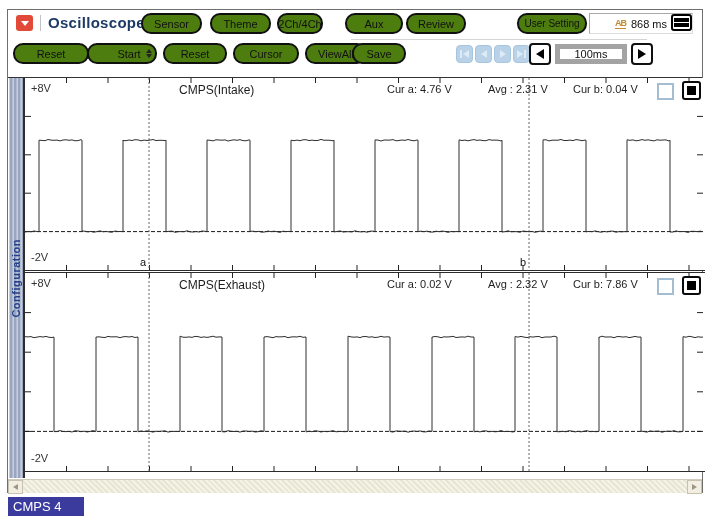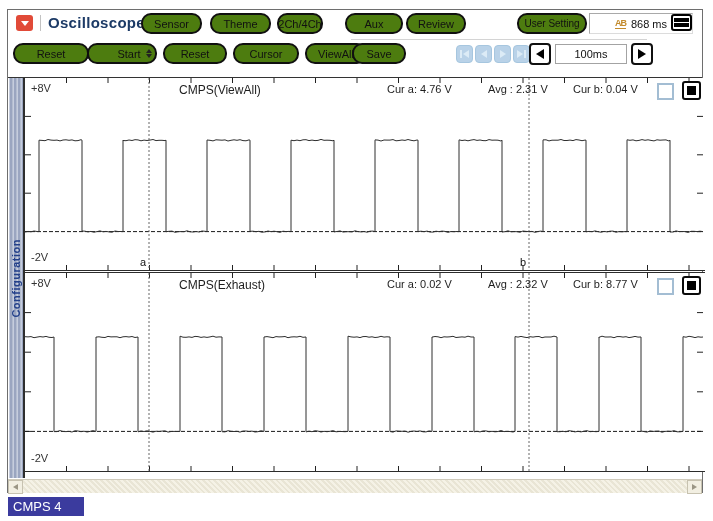--- a/index.html
+++ b/index.html
@@ -40,21 +40,21 @@
         justify-content:center;gap:1px;box-sizing:border-box;}
   .bluebtn .lt{width:0;height:0;border-top:4px solid transparent;border-bottom:4px solid transparent;border-right:6px solid #dcebf6;}
   .bluebtn .rt{width:0;height:0;border-top:4px solid transparent;border-bottom:4px solid transparent;border-left:6px solid #dcebf6;}
   .bluebtn .bar{width:2px;height:8px;background:#dcebf6;}
 
   .tbbtn{position:absolute;top:33px;width:22px;height:22px;border:2px solid #101010;
         border-radius:4px;background:#fff;display:flex;align-items:center;
         justify-content:center;box-sizing:border-box;}
   .tbbtn .lt{width:0;height:0;border-top:5px solid transparent;border-bottom:5px solid transparent;border-right:8px solid #000;}
   .tbbtn .rt{width:0;height:0;border-top:5px solid transparent;border-bottom:5px solid transparent;border-left:8px solid #000;}
-  .tbval{position:absolute;left:547px;top:34px;width:72px;height:20px;border:1px solid #a3a3a3;
+  .tbval{position:absolute;left:547px;top:34px;width:72px;height:20px;border:5px solid #a3a3a3;
         background:#fff;display:flex;align-items:center;justify-content:center;
         font-size:11px;box-sizing:border-box;}
 
   
   .sep{position:absolute;left:0;top:67px;width:694px;height:1px;background:#333;}
   .sidebar{position:absolute;left:1px;top:68px;width:14px;height:400px;
         border-right:2px solid #2e2e2e;box-sizing:content-box;
         background:repeating-linear-gradient(90deg,#c6cdde 0 1px,#9aa5c0 1px 3px,#b3bccf 3px 4px);
         display:flex;align-items:center;justify-content:center;}
   .sidebar span{writing-mode:vertical-rl;transform:rotate(180deg);
@@ -199,21 +199,21 @@
         <line x1="0" y1="153.6" x2="6" y2="153.6" stroke="#222" stroke-width="1"></line>
         <line x1="672" y1="153.6" x2="678" y2="153.6" stroke="#222" stroke-width="1"></line>
         <line x1="0" y1="153.60000000000002" x2="678" y2="153.60000000000002" stroke="#1a1a1a" stroke-width="1" stroke-dasharray="4 2"></line>
         <line x1="124" y1="0" x2="124" y2="192" stroke="#666" stroke-width="1" stroke-dasharray="2 2"></line>
         <text x="121" y="188" text-anchor="end" font-size="11" fill="#111" font-family="Liberation Sans, sans-serif">a</text>
         <line x1="504" y1="0" x2="504" y2="192" stroke="#666" stroke-width="1" stroke-dasharray="2 2"></line>
         <text x="501" y="188" text-anchor="end" font-size="11" fill="#111" font-family="Liberation Sans, sans-serif">b</text>
         <polyline points="0,153.9 3,153.4 6,153.8 9,153.0 12,153.5 14,153.6 14,62.2 14,62.2 17,62.4 20,62.7 23,61.5 26,62.1 29,62.3 32,62.1 35,62.9 38,62.0 41,61.8 44,62.3 47,61.9 50,62.8 53,62.6 56,61.7 57,62.2 57,153.6 57,153.0 60,153.2 63,153.9 66,153.4 69,154.2 72,153.6 75,152.9 78,153.8 81,153.4 84,153.9 87,154.2 90,153.0 93,153.5 96,153.5 98,153.6 98,62.2 98,62.5 101,62.7 104,62.0 107,62.5 110,61.7 113,61.9 116,62.8 119,62.1 122,62.5 125,62.1 128,61.5 131,62.6 134,62.3 137,62.3 140,62.6 141,62.2 141,153.6 141,153.7 144,153.3 147,153.1 150,154.3 153,153.7 156,153.6 159,153.7 162,152.8 165,153.8 168,154.0 171,153.5 174,154.0 177,153.0 180,153.3 182,153.6 182,62.2 182,62.0 185,62.3 188,62.9 191,61.8 194,62.0 197,62.2 200,61.9 203,63.0 206,62.3 209,61.8 212,62.3 215,61.7 218,62.6 221,62.8 224,61.9 225,62.2 225,153.6 225,153.3 228,153.2 231,153.7 234,153.3 237,154.2 240,153.9 243,153.0 246,153.7 249,153.2 252,153.7 255,154.3 258,153.2 261,153.6 264,153.4 266,153.6 266,62.2 266,62.2 269,62.7 272,62.1 275,62.7 278,61.8 281,61.7 284,62.6 287,62.1 290,62.6 293,62.4 296,61.4 299,62.3 302,62.2 305,62.3 308,62.8 309,62.2 309,153.6 309,153.9 312,153.5 315,152.9 318,154.0 321,153.7 324,153.7 327,153.9 330,152.8 333,153.6 336,153.9 339,153.5 342,154.2 345,153.2 348,153.1 350,153.6 350,62.2 350,61.9 353,62.1 356,63.0 359,62.0 362,62.1 365,62.1 368,61.6 371,62.8 374,62.5 377,62.0 380,62.4 383,61.5 386,62.3 389,62.8 392,62.0 393,62.2 393,153.6 393,153.6 396,153.2 399,153.7 402,153.1 405,154.0 408,154.1 411,153.2 414,153.7 417,153.1 420,153.4 423,154.3 426,153.5 429,153.7 432,153.5 434,153.6 434,62.2 434,61.9 437,62.5 440,62.1 443,62.8 446,62.1 449,61.6 452,62.4 455,62.0 458,62.6 461,62.7 464,61.6 467,62.2 470,62.1 473,62.2 476,63.0 477,62.2 477,153.6 477,154.0 480,153.7 483,152.8 486,153.8 489,153.6 492,153.7 495,154.2 498,153.0 501,153.4 504,153.7 507,153.4 510,154.3 513,153.5 516,153.1 518,153.6 518,62.2 518,61.9 521,61.8 524,62.9 527,62.2 530,62.2 533,62.2 536,61.5 539,62.5 542,62.5 545,62.1 548,62.6 551,61.6 554,62.0 557,62.7 560,62.1 561,62.2 561,153.6 561,153.8 564,153.4 567,153.7 570,152.9 573,153.7 576,154.2 579,153.4 582,153.9 585,153.2 588,153.1 591,154.2 594,153.6 597,153.8 600,153.6 602,153.6 602,62.2 602,61.8 605,62.3 608,61.9 611,62.8 614,62.4 617,61.6 620,62.3 623,61.8 626,62.4 629,62.9 632,61.8 635,62.2 638,62.0 641,61.9 644,63.0 645,62.2 645,153.6 645,154.0 648,154.0 651,152.9 654,153.6 657,153.5 660,153.6 663,154.4 666,153.3 669,153.3 672,153.6 675,153.2 678,153.6" fill="none" stroke="#2e2e2e" stroke-width="1" stroke-linejoin="round"></polyline>
       </svg>
     <span class="ylab" style="top:4px;">+8V</span>
-    <span class="chtitle">CMPS(ViewAll)</span>
+    <span class="chtitle">CMPS(Intake)</span>
     <span class="readout r-cura">Cur a: 4.76 V</span>
     <span class="readout r-avg">Avg : 2.31 V</span>
     <span class="readout r-curb">Cur b: 0.04 V</span>
     <span class="chk"></span>
     <span class="blackbox">
         <span class="fill"></span>
       </span>
     <span class="ylab" style="top:173px;">-2V</span>
   </div>
 
@@ -261,21 +261,21 @@
         <line x1="672" y1="158.4" x2="678" y2="158.4" stroke="#222" stroke-width="1"></line>
         <line x1="0" y1="158.4" x2="678" y2="158.4" stroke="#1a1a1a" stroke-width="1" stroke-dasharray="4 2"></line>
         <line x1="124" y1="0" x2="124" y2="198" stroke="#666" stroke-width="1" stroke-dasharray="2 2"></line>
         <line x1="504" y1="0" x2="504" y2="198" stroke="#666" stroke-width="1" stroke-dasharray="2 2"></line>
         <polyline points="0,63.7 3,63.9 6,63.6 9,64.7 12,64.1 15,63.6 18,64.0 21,63.4 24,64.3 27,64.5 29,64.0 29,158.4 29,158.6 32,158.6 35,157.6 38,158.5 41,158.6 44,158.4 47,159.0 50,157.8 53,158.0 56,158.7 59,158.2 62,159.0 65,158.4 68,157.7 71,158.4 71,64.0 71,64.1 74,63.8 77,64.3 80,64.5 83,63.4 86,63.9 89,63.8 92,63.8 95,64.7 98,63.8 101,63.6 104,64.0 107,63.5 110,64.5 113,64.0 113,158.4 113,158.8 116,158.0 119,158.5 122,157.9 125,158.4 128,159.1 131,158.2 134,158.5 137,158.1 140,157.9 143,159.1 146,158.5 149,158.4 152,158.5 155,158.4 155,64.0 155,63.2 158,64.2 161,64.3 164,63.9 167,64.4 170,63.4 173,63.6 176,64.4 179,63.9 182,64.4 185,63.9 188,63.2 191,64.2 194,63.9 197,64.0 197,158.4 197,158.7 200,158.9 203,157.7 206,158.3 209,158.5 212,158.3 215,159.1 218,158.1 221,158.0 224,158.5 227,158.1 230,159.0 233,158.7 236,157.8 239,158.4 239,64.0 239,64.0 242,63.6 245,64.1 248,64.7 251,63.6 254,63.9 257,63.8 260,63.5 263,64.7 266,64.0 269,63.8 272,64.0 275,63.3 278,64.3 281,64.0 281,158.4 281,158.9 284,158.2 287,158.7 290,157.8 293,158.1 296,159.0 299,158.3 302,158.7 305,158.3 308,157.7 311,158.8 314,158.5 317,158.5 320,158.7 323,158.4 323,64.0 323,63.2 326,63.9 329,64.2 332,63.9 335,64.6 338,63.6 341,63.5 344,64.2 347,63.8 350,64.5 353,64.2 356,63.3 359,64.1 362,63.8 365,64.0 365,158.4 365,158.5 368,159.1 371,157.9 374,158.2 377,158.3 380,158.1 383,159.2 386,158.4 389,158.0 392,158.5 395,157.9 398,158.8 401,158.9 404,158.0 407,158.4 407,64.0 407,64.1 410,63.5 413,63.8 416,64.7 419,63.8 422,64.0 425,63.8 428,63.3 431,64.5 434,64.2 437,63.9 440,64.2 443,63.2 446,64.0 449,64.0 449,158.4 449,158.8 452,158.3 455,158.9 458,158.0 461,157.9 464,158.8 467,158.3 470,158.8 473,158.5 476,157.6 479,158.6 482,158.4 485,158.5 488,159.0 490,158.4 490,64.0 490,63.6 493,64.1 496,63.4 499,64.1 502,64.6 505,63.7 508,64.1 511,63.6 514,63.5 517,64.7 520,64.0 523,64.0 526,64.0 529,63.2 532,64.0 532,158.4 532,158.7 535,158.7 538,158.3 541,158.8 544,157.7 547,158.2 550,158.9 553,158.3 556,158.9 559,158.2 562,157.7 565,158.7 568,158.4 571,158.7 574,158.4 574,64.0 574,64.3 577,63.2 580,64.0 583,64.0 586,63.9 589,64.7 592,63.6 595,63.6 598,64.1 601,63.7 604,64.6 607,64.1 610,63.4 613,64.1 616,64.0 616,158.4 616,158.0 619,158.6 622,159.1 625,158.0 628,158.4 631,158.2 634,158.1 637,159.2 640,158.4 643,158.2 646,158.4 649,157.7 652,158.8 655,158.8 658,158.4 658,64.0 658,63.7 661,64.2 664,63.3 667,63.8 670,64.6 673,63.8 676,64.2 678,64.0" fill="none" stroke="#2e2e2e" stroke-width="1" stroke-linejoin="round"></polyline>
       </svg>
     <span class="ylab" style="top:4px;">+8V</span>
     <span class="chtitle">CMPS(Exhaust)</span>
     <span class="readout r-cura">Cur a: 0.02 V</span>
     <span class="readout r-avg">Avg : 2.32 V</span>
-    <span class="readout r-curb">Cur b: 8.77 V</span>
+    <span class="readout r-curb">Cur b: 7.86 V</span>
     <span class="chk"></span>
     <span class="blackbox">
         <span class="fill"></span>
       </span>
     <span class="ylab" style="top:179px;">-2V</span>
   </div>
 
   <div class="hscroll">
     <div class="sbtn left">
         <span class="lt"></span>

